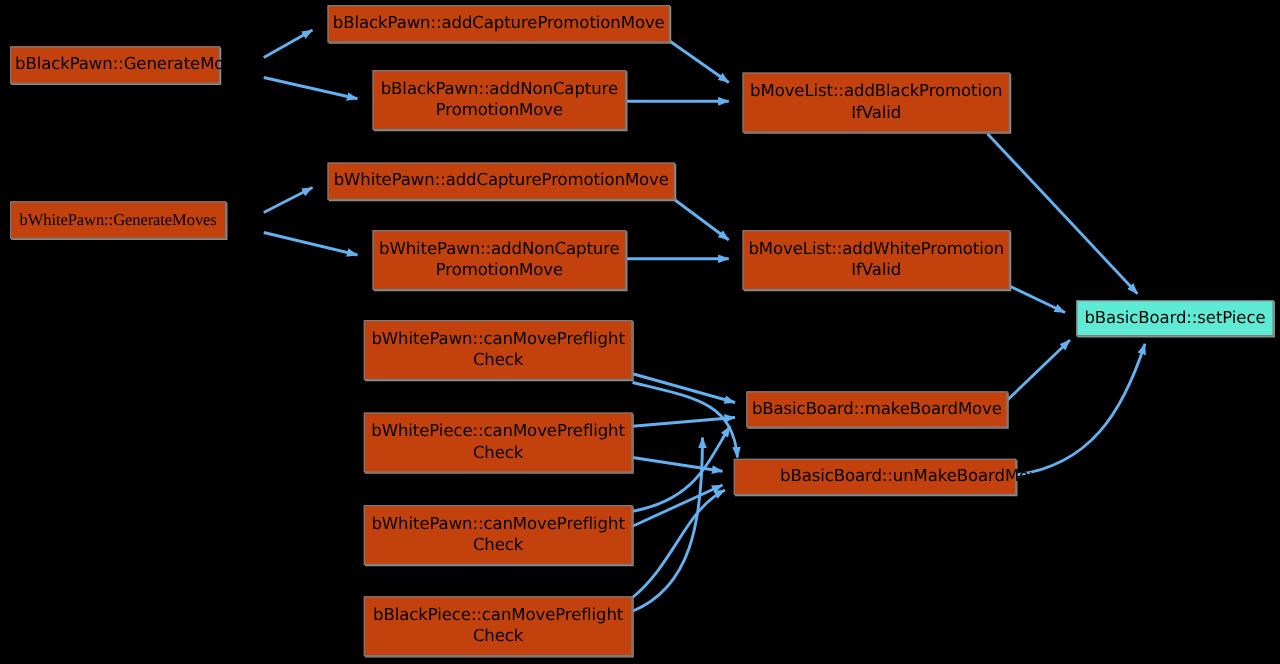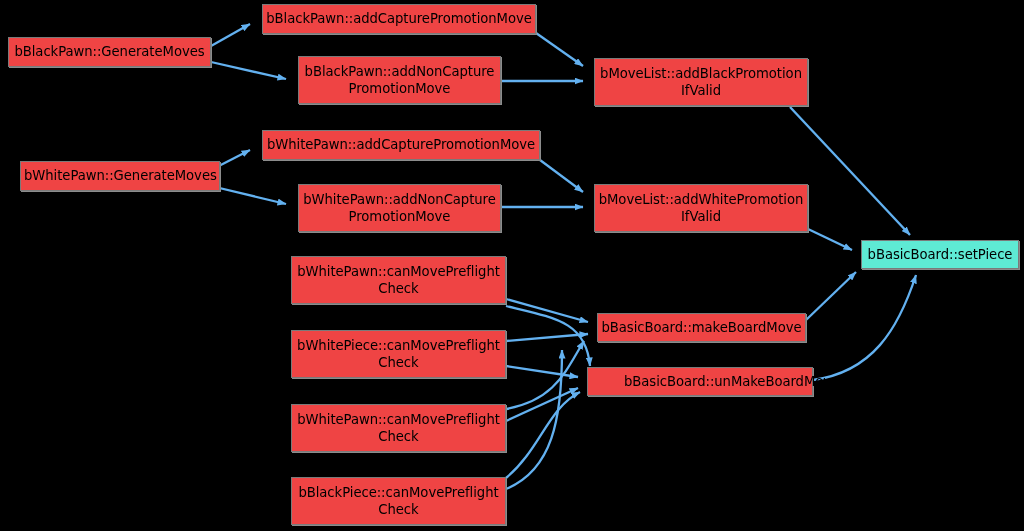--- a/index.html
+++ b/index.html
@@ -28,21 +28,21 @@
     position: absolute;
     left: 0;
     top: 0;
     width: 1024px;
     height: 531px;
   }
   .node {
     position: absolute;
     box-sizing: border-box;
     border: 1px solid #7a7a7a;
-    background: #ef4444;
+    background: #c2410c;
     color: #000000;
     display: flex;
     align-items: center;
     justify-content: center;
     text-align: center;
     font-size: 13.2px;
     line-height: 1.32;
     letter-spacing: -0.05px;
     box-shadow: 1px 1px 0 0 #8c8c8c;
     padding: 0 3px;
@@ -91,39 +91,39 @@
 
     <path d="M506,489 C552,470 562,420 562,350" fill="none" stroke="#63b1f0" stroke-width="2.3" marker-end="url(#arrowhead)"></path>
     <path d="M506,478 C540,450 548,408 580,392" fill="none" stroke="#63b1f0" stroke-width="2.3" marker-end="url(#arrowhead)"></path>
 
     <path d="M806,320 L856,272" fill="none" stroke="#63b1f0" stroke-width="2.3" marker-end="url(#arrowhead)"></path>
     <path d="M813,380 C872,372 898,330 916,275" fill="none" stroke="#63b1f0" stroke-width="2.3" marker-end="url(#arrowhead)"></path>
   </svg>
 
   <div id="node-layer">
 
-    <div class="node" style="left:8px; top:37px; width:203px; height:30px;">
+    <div class="node" style="left:8px; top:37px; width:168px; height:30px;">
       <span class="node-label">bBlackPawn::GenerateMoves</span>
     </div>
 
     <div class="node" style="left:262px; top:4px; width:274px; height:30px;">
       <span class="node-label">bBlackPawn::addCapturePromotionMove</span>
     </div>
 
     <div class="node" style="left:298px; top:56px; width:203px; height:48px;text-align:center;">
       <span class="node-label">bBlackPawn::addNonCapture
 PromotionMove</span>
     </div>
 
     <div class="node" style="left:594px; top:58px; width:214px; height:48px;">
       <span class="node-label">bMoveList::addBlackPromotion
 IfValid</span>
     </div>
 
-    <div class="node" style="left:20px; top:161px; width:200px; height:30px;">
+    <div class="node" style="left:8px; top:161px; width:173px; height:30px;font-family:Liberation Serif, serif;">
       <span class="node-label">bWhitePawn::GenerateMoves</span>
     </div>
 
     <div class="node" style="left:262px; top:130px; width:278px; height:30px;">
       <span class="node-label">bWhitePawn::addCapturePromotionMove</span>
     </div>
 
     <div class="node" style="left:298px; top:184px; width:203px; height:48px;">
       <span class="node-label">bWhitePawn::addNonCapture
 PromotionMove</span>

